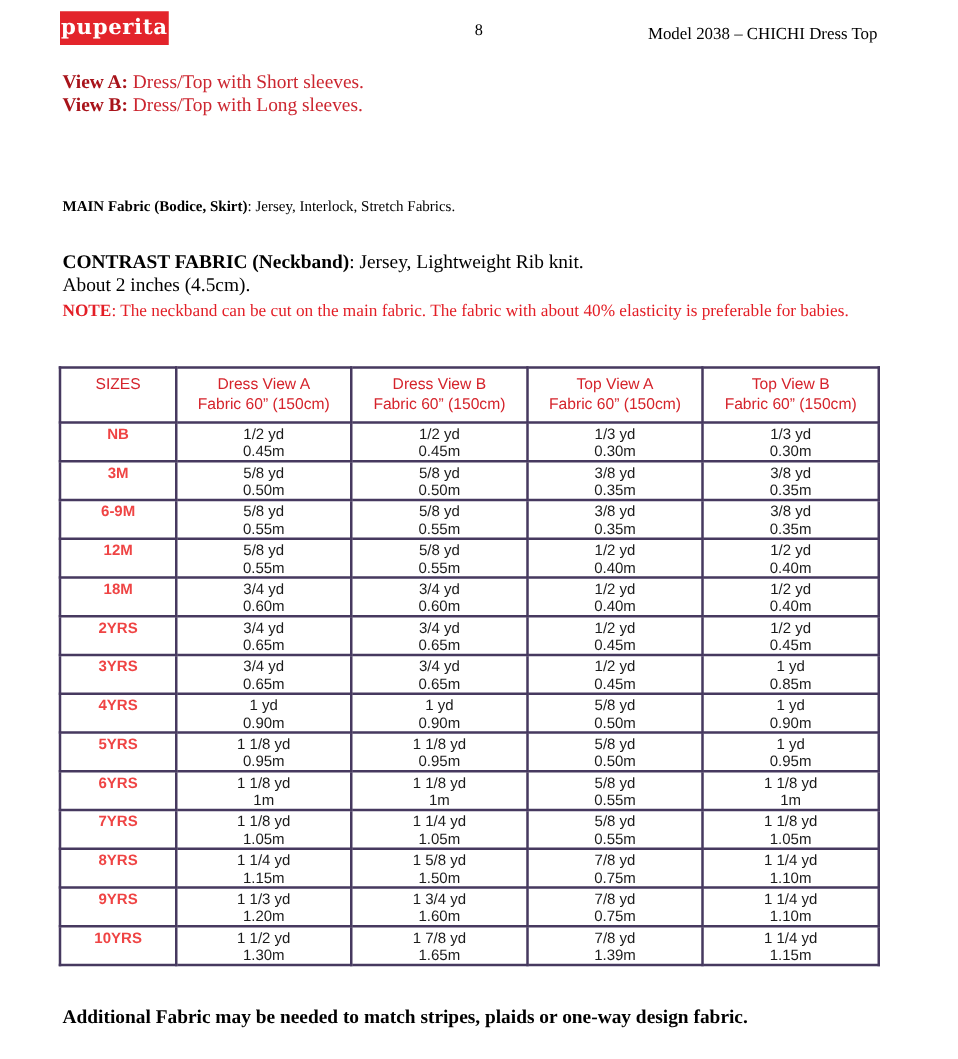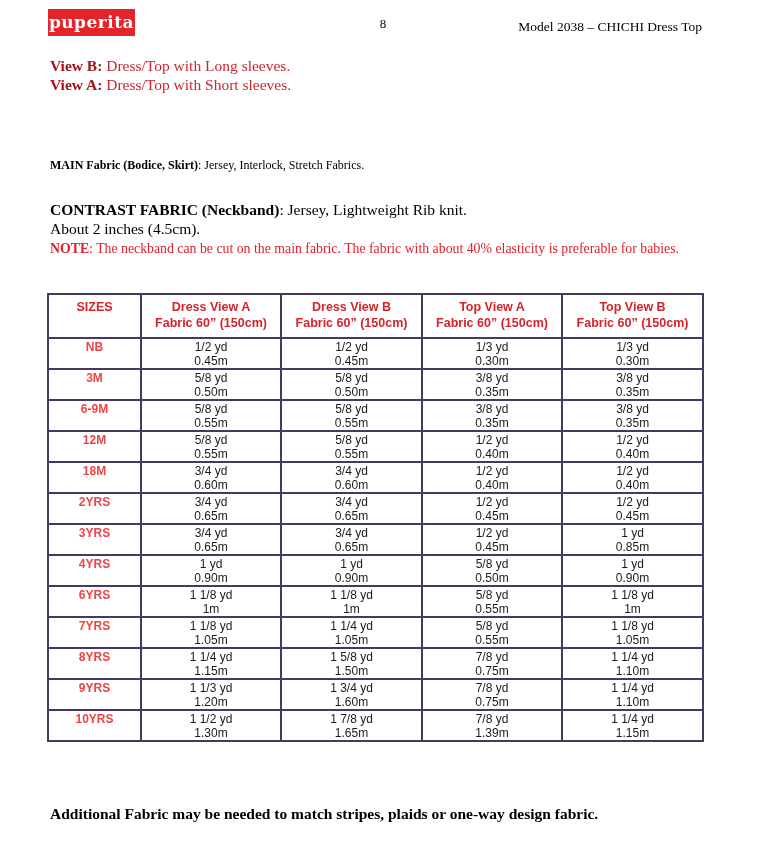--- a/index.html
+++ b/index.html
@@ -52,21 +52,21 @@
     position:absolute; left:47px; top:293px;
     border-collapse:collapse;
     font-family:"Liberation Sans", sans-serif;
     table-layout:fixed;
     width:656px;
   }
   table.fabric-table, .fabric-table td, .fabric-table th {
     border:2px solid #46395f;
   }
   .fabric-table th {
-    color:#d5232b; font-size:12.5px; font-weight:bold;
+    color:#d5232b; font-size:12.5px; font-weight:normal;
     line-height:16px; height:44px; vertical-align:top; padding-top:4px;
     text-align:center;
   }
   .fabric-table td {
     font-size:12px; line-height:14px; height:30px;
     vertical-align:top; padding-top:1px; text-align:center; color:#1a1a1a;
   }
   .fabric-table td.size-cell { font-weight:bold; font-size:12px; color:#ef4444; }
   
   .footer-note { position:absolute; left:50px; top:805px; font-size:15.5px;font-weight:bold; }
@@ -76,22 +76,22 @@
 
 <div class="page">
 
   <div class="logo"><span>puperita</span></div>
 
   <div class="page-num">8</div>
 
   <div class="model-title">Model 2038  – CHICHI Dress Top</div>
 
   <div class="views">
+    <div><span class="view-label">View A:</span><span class="view-text"> Dress/Top with Short sleeves.</span></div>
     <div><span class="view-label">View B:</span><span class="view-text"> Dress/Top with Long sleeves.</span></div>
-    <div><span class="view-label">View A:</span><span class="view-text"> Dress/Top with Short sleeves.</span></div>
   </div>
 
 
   <div class="main-fabric"><span class="bold">MAIN Fabric (Bodice, Skirt)</span><span>: Jersey, Interlock, Stretch Fabrics.</span></div>
 
   <div class="contrast-block">
     <div><span class="bold">CONTRAST FABRIC (Neckband)</span><span>: Jersey, Lightweight Rib knit.</span></div>
     <div>About 2 inches (4.5cm).</div>
     <div class="note-line"><span class="note-label">NOTE</span><span>: The neckband can be cut on the main fabric. The fabric with about 40% elasticity is preferable for babies.</span></div>
   </div>
@@ -274,20 +274,39 @@
           <td>
             <div>5/8 yd</div>
             <div>0.50m</div>
           </td>
           <td>
             <div>1 yd</div>
             <div>0.90m</div>
           </td>
         </tr>
         <tr>
+          <td class="size-cell">5YRS</td>
+          <td>
+            <div>1 1/8 yd</div>
+            <div>0.95m</div>
+          </td>
+          <td>
+            <div>1 1/8 yd</div>
+            <div>0.95m</div>
+          </td>
+          <td>
+            <div>5/8 yd</div>
+            <div>0.50m</div>
+          </td>
+          <td>
+            <div>1 yd</div>
+            <div>0.95m</div>
+          </td>
+        </tr>
+        <tr>
           <td class="size-cell">6YRS</td>
           <td>
             <div>1 1/8 yd</div>
             <div>1m</div>
           </td>
           <td>
             <div>1 1/8 yd</div>
             <div>1m</div>
           </td>
           <td>

